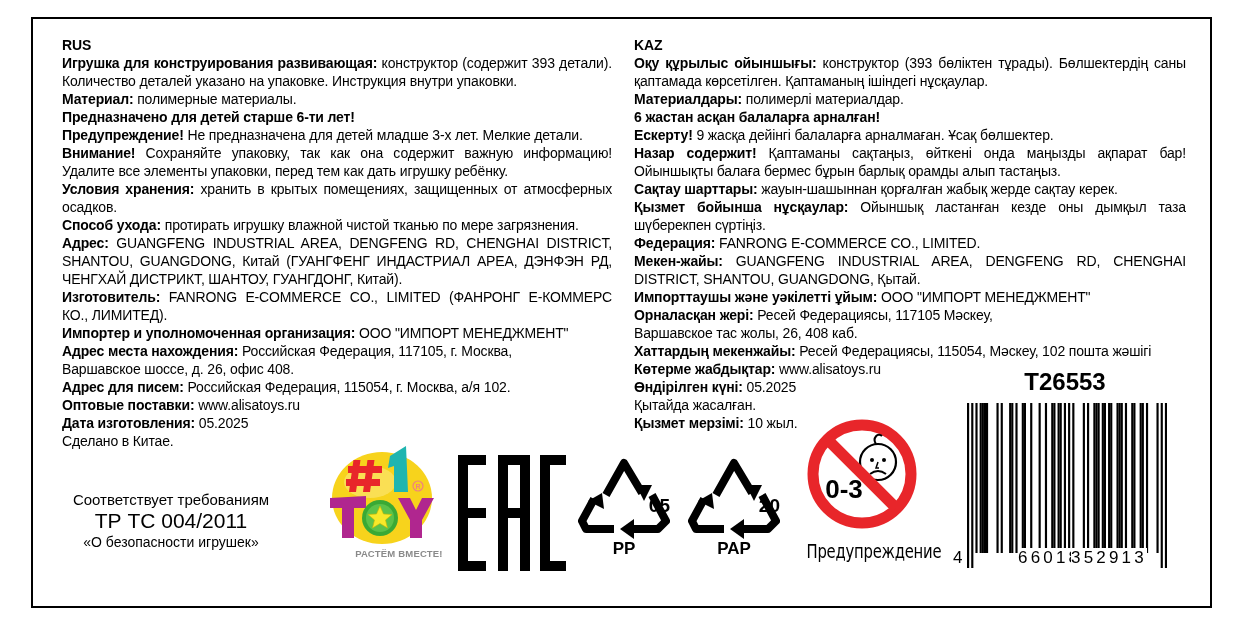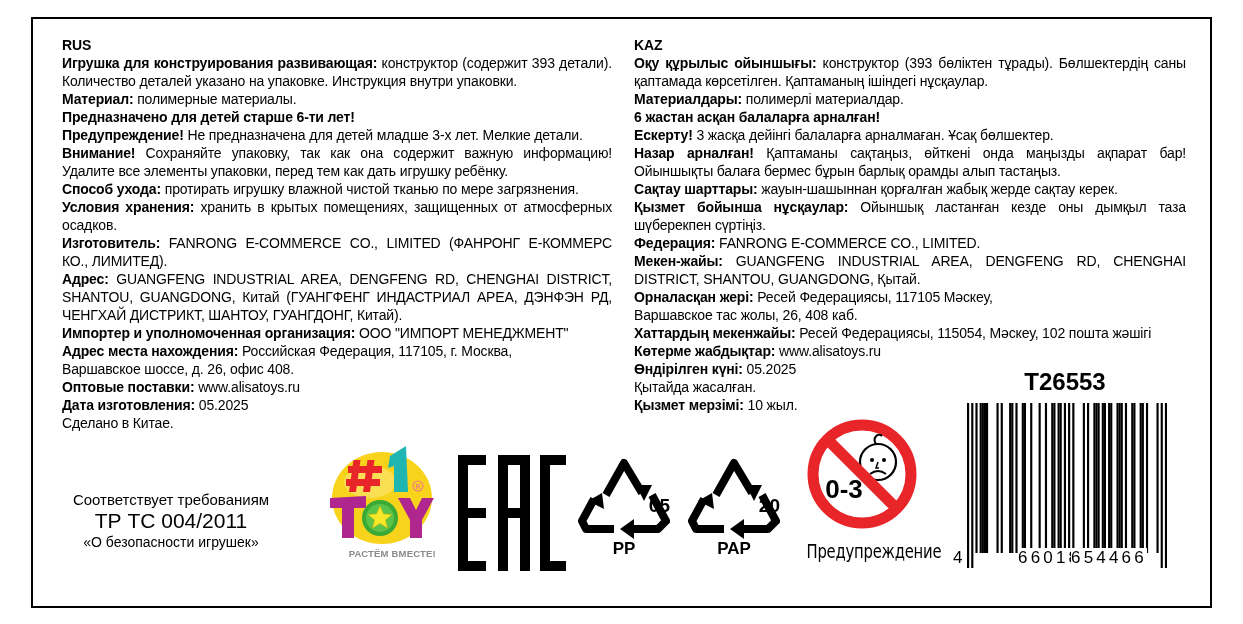--- a/index.html
+++ b/index.html
@@ -10,21 +10,21 @@
   .col.kaz { left:634px; width:552px; }
   .col p { margin:0; text-align:justify; }
   .col p.nj { text-align:left; }
   .col b { font-weight:bold; }
   .hdr { font-weight:bold; }
   .conform { position:absolute; left:60px; top:490px; width:222px; text-align:center; font-weight:normal; }
   .conform .l1 { font-size:15px; line-height:19px; }
   .conform .l2 { font-size:21px; line-height:24px; }
   .conform .l3 { font-size:14px; line-height:19px; }
   .logo { position:absolute; left:326px; top:442px; width:112px; height:122px; }
-  .logo-tag { position:absolute; left:330px; top:548px; width:106px; text-align:right; font-size:9.5px; font-weight:bold; color:#8a8a8a; letter-spacing:0.2px; }
+  .logo-tag { position:absolute; left:346px; top:548px; width:106px; text-align:center; font-size:9.5px; font-weight:bold; color:#8a8a8a; letter-spacing:0.2px; }
   .eac { position:absolute; left:458px; top:455px; }
   .recycle { position:absolute; top:455px; }
   .rec-num { position:absolute; width:100%; text-align:right; font-weight:bold; font-size:19px; }
   .rec-lbl { position:absolute; width:100%; text-align:center; font-weight:bold; font-size:17px; }
   .warn { position:absolute; left:806px; top:418px; }
   .warn-lbl { position:absolute; left:790px; top:540px; width:150px; text-align:center; font-size:19px; font-family:"DejaVu Sans", sans-serif; transform:scaleX(0.78); transform-origin:center; letter-spacing:-0.3px; }
   .sku { position:absolute; left:980px; top:368px; width:170px; text-align:center; font-weight:bold; font-size:24px; line-height:28px; }
   .barcode { position:absolute; left:967px; top:403px; width:200px; height:170px; }
   .bc-digits { position:absolute; top:548px; font-size:17px; letter-spacing:3.2px; background:#fff; }
 </style>
@@ -34,45 +34,47 @@
 <div class="frame"></div>
 
 <div class="col rus">
   <div class="hdr">RUS</div>
   <div id="rus-lines">
       <p><b>Игрушка для конструирования развивающая:</b><span> конструктор (содержит 393 детали). Количество деталей указано на упаковке. Инструкция внутри упаковки.</span></p>
       <p class="nj"><b>Материал:</b><span> полимерные материалы.</span></p>
       <p class="nj"><b>Предназначено для детей старше 6-ти лет!</b></p>
       <p><b>Предупреждение!</b><span> Не предназначена для детей младше 3-х лет. Мелкие детали.</span></p>
       <p><b>Внимание!</b><span> Сохраняйте упаковку, так как она содержит важную информацию! Удалите все элементы упаковки, перед тем как дать игрушку ребёнку.</span></p>
+      <p><b>Условия хранения:</b><span> хранить в крытых помещениях, защищенных от атмосферных осадков.</span></p>
       <p><b>Способ ухода:</b><span> протирать игрушку влажной чистой тканью по мере загрязнения.</span></p>
-      <p><b>Условия хранения:</b><span> хранить в крытых помещениях, защищенных от атмосферных осадков.</span></p>
+      <p><b>Адрес:</b><span> GUANGFENG INDUSTRIAL AREA, DENGFENG RD, CHENGHAI DISTRICT, SHANTOU, GUANGDONG, Китай (ГУАНГФЕНГ ИНДАСТРИАЛ АРЕА, ДЭНФЭН РД, ЧЕНГХАЙ ДИСТРИКТ, ШАНТОУ, ГУАНГДОНГ, Китай).</span></p>
       <p><b>Изготовитель:</b><span> FANRONG E-COMMERCE CO., LIMITED (ФАНРОНГ Е-КОММЕРС КО., ЛИМИТЕД).</span></p>
-      <p><b>Адрес:</b><span> GUANGFENG INDUSTRIAL AREA, DENGFENG RD, CHENGHAI DISTRICT, SHANTOU, GUANGDONG, Китай (ГУАНГФЕНГ ИНДАСТРИАЛ АРЕА, ДЭНФЭН РД, ЧЕНГХАЙ ДИСТРИКТ, ШАНТОУ, ГУАНГДОНГ, Китай).</span></p>
       <p class="nj"><b>Импортер и уполномоченная организация:</b><span> ООО "ИМПОРТ МЕНЕДЖМЕНТ"</span></p>
       <p class="nj"><b>Адрес места нахождения:</b><span> Российская Федерация, 117105, г. Москва,</span></p>
       <p class="nj"><span>Варшавское шоссе, д. 26, офис 408.</span></p>
+      <p class="nj"><b>Адрес для писем:</b><span> Российская Федерация, 115054, г. Москва, а/я 102.</span></p>
       <p class="nj"><b>Оптовые поставки:</b><span> www.alisatoys.ru</span></p>
       <p class="nj"><b>Дата изготовления:</b><span> 05.2025</span></p>
       <p class="nj"><span>Сделано в Китае.</span></p>
     </div>
 </div>
 
 <div class="col kaz">
   <div class="hdr">KAZ</div>
   <div id="kaz-lines">
       <p><b>Оқу құрылыс ойыншығы:</b><span> конструктор (393 бөліктен тұрады). Бөлшектердің саны қаптамада көрсетілген. Қаптаманың ішіндегі нұсқаулар.</span></p>
       <p class="nj"><b>Материалдары:</b><span> полимерлі материалдар.</span></p>
       <p class="nj"><b>6 жастан асқан балаларға арналған!</b></p>
-      <p class="nj"><b>Ескерту!</b><span> 3 жасқа дейінгі балаларға арналмаған. Ұсақ бөлшектер.</span></p>
-      <p><b>Назар арналған!</b><span> Қаптаманы сақтаңыз, өйткені онда маңызды ақпарат бар! Ойыншықты балаға бермес бұрын барлық орамды алып тастаңыз.</span></p>
+      <p class="nj"><b>Ескерту!</b><span> 9 жасқа дейінгі балаларға арналмаған. Ұсақ бөлшектер.</span></p>
+      <p><b>Назар содержит!</b><span> Қаптаманы сақтаңыз, өйткені онда маңызды ақпарат бар! Ойыншықты балаға бермес бұрын барлық орамды алып тастаңыз.</span></p>
       <p class="nj"><b>Сақтау шарттары:</b><span> жауын-шашыннан қорғалған жабық жерде сақтау керек.</span></p>
       <p><b>Қызмет бойынша нұсқаулар:</b><span> Ойыншық ластанған кезде оны дымқыл таза шүберекпен сүртіңіз.</span></p>
       <p class="nj"><b>Федерация:</b><span> FANRONG E-COMMERCE CO., LIMITED.</span></p>
       <p><b>Мекен-жайы:</b><span> GUANGFENG INDUSTRIAL AREA, DENGFENG RD, CHENGHAI DISTRICT, SHANTOU, GUANGDONG, Қытай.</span></p>
+      <p class="nj"><b>Импорттаушы және уәкілетті ұйым:</b><span> ООО "ИМПОРТ МЕНЕДЖМЕНТ"</span></p>
       <p class="nj"><b>Орналасқан жері:</b><span> Ресей Федерациясы, 117105 Мәскеу,</span></p>
       <p class="nj"><span>Варшавское тас жолы, 26, 408 каб.</span></p>
       <p><b>Хаттардың мекенжайы:</b><span> Ресей Федерациясы, 115054, Мәскеу, 102 пошта жәшігі</span></p>
       <p class="nj"><b>Көтерме жабдықтар:</b><span> www.alisatoys.ru</span></p>
       <p class="nj"><b>Өндірілген күні:</b><span> 05.2025</span></p>
       <p class="nj"><span>Қытайда жасалған.</span></p>
       <p class="nj"><b>Қызмет мерзімі:</b><span> 10 жыл.</span></p>
     </div>
 </div>
 
@@ -215,13 +217,13 @@
     <rect x="166.32" y="0" width="2.16" height="150" fill="#000"></rect>
     <rect x="172.63" y="0" width="2.16" height="150" fill="#000"></rect>
     <rect x="174.74" y="0" width="2.16" height="150" fill="#000"></rect>
     <rect x="178.95" y="0" width="2.16" height="150" fill="#000"></rect>
     <rect x="189.47" y="0" width="2.16" height="150" fill="#000"></rect>
     <rect x="193.68" y="0" width="2.16" height="165" fill="#000"></rect>
     <rect x="197.89" y="0" width="2.16" height="165" fill="#000"></rect>
   </svg>
 <div class="bc-digits" style="left:953px;">4</div>
 <div class="bc-digits" style="left:1018px;">660182</div>
-<div class="bc-digits" style="left:1071px;">654466</div>
+<div class="bc-digits" style="left:1071px;">352913</div>
 
 </body></html>

